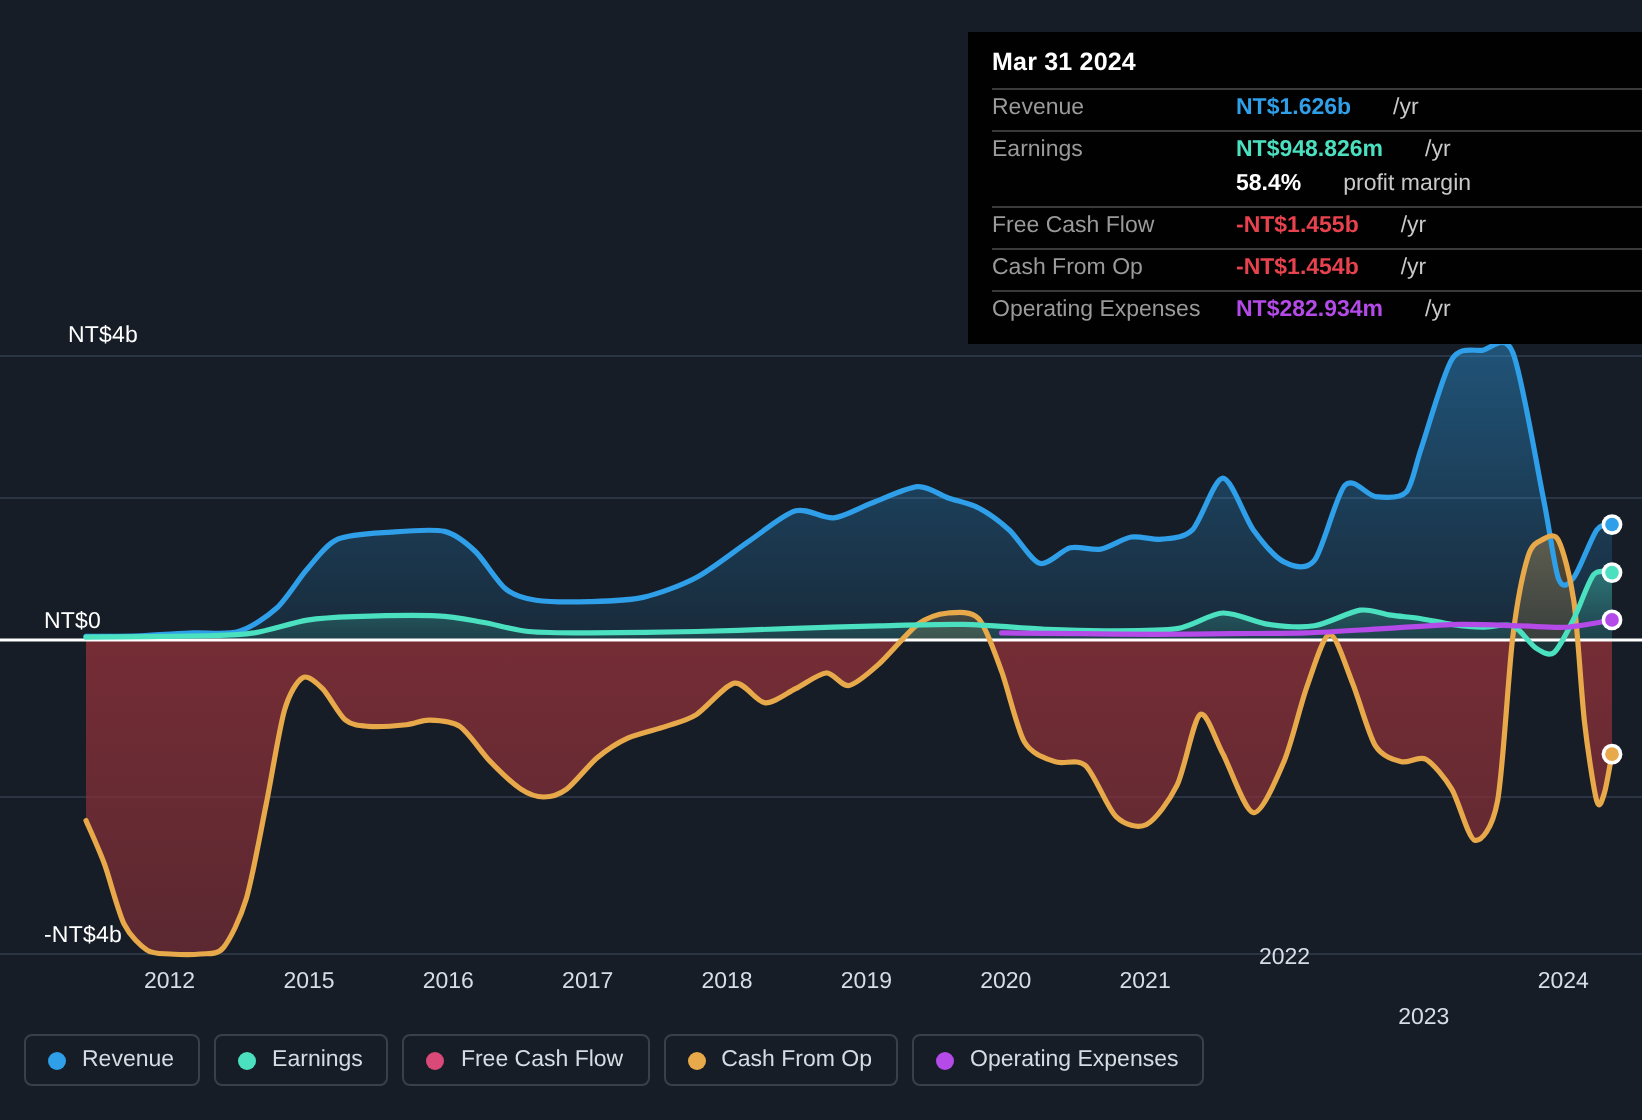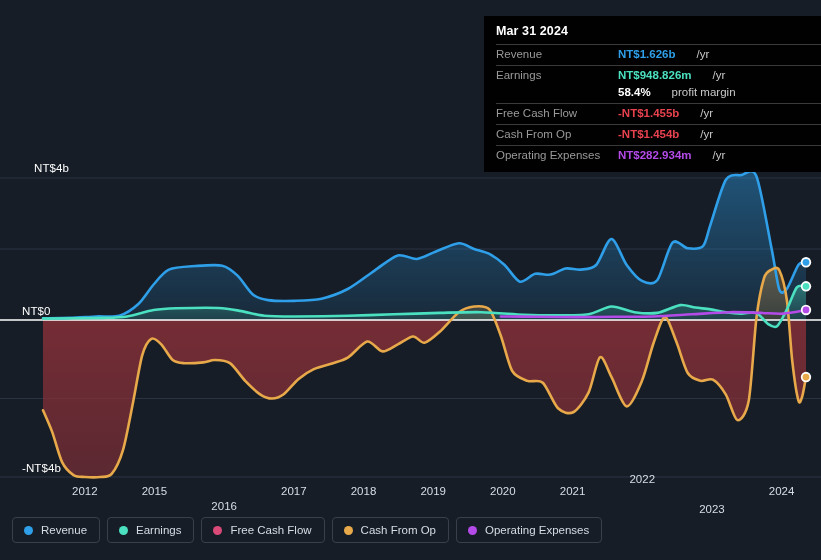--- a/index.html
+++ b/index.html
@@ -191,21 +191,21 @@
   </div>
 
   <div id="y-axis">
       <div class="y-axis-label" style="left: 34px; top: 162px;">NT$4b</div>
       <div class="y-axis-label" style="left: 22px; top: 305px;">NT$0</div>
       <div class="y-axis-label" style="left: 22px; top: 462px;">-NT$4b</div>
     </div>
   <div id="x-axis">
       <div class="x-axis-label" style="left: 84.8082px; top: 485px;">2012</div>
       <div class="x-axis-label" style="left: 154.489px; top: 485px;">2015</div>
-      <div class="x-axis-label" style="left: 224.169px; top: 500px; text-align: center;">2016</div>
+      <div class="x-axis-label" style="left: 224.169px; top: 485px; text-align: center;">2016</div>
       <div class="x-axis-label" style="left: 293.849px; top: 485px;">2017</div>
       <div class="x-axis-label" style="left: 363.53px; top: 485px;">2018</div>
       <div class="x-axis-label" style="left: 433.21px; top: 485px;">2019</div>
       <div class="x-axis-label" style="left: 502.89px; top: 485px;">2020</div>
       <div class="x-axis-label" style="left: 572.571px; top: 485px;">2021</div>
       <div class="x-axis-label" style="left: 642.251px; top: 473px;">2022</div>
       <div class="x-axis-label" style="left: 711.932px; top: 485px; margin-top: 18px;">2023</div>
       <div class="x-axis-label" style="left: 781.612px; top: 485px;">2024</div>
     </div>
 

